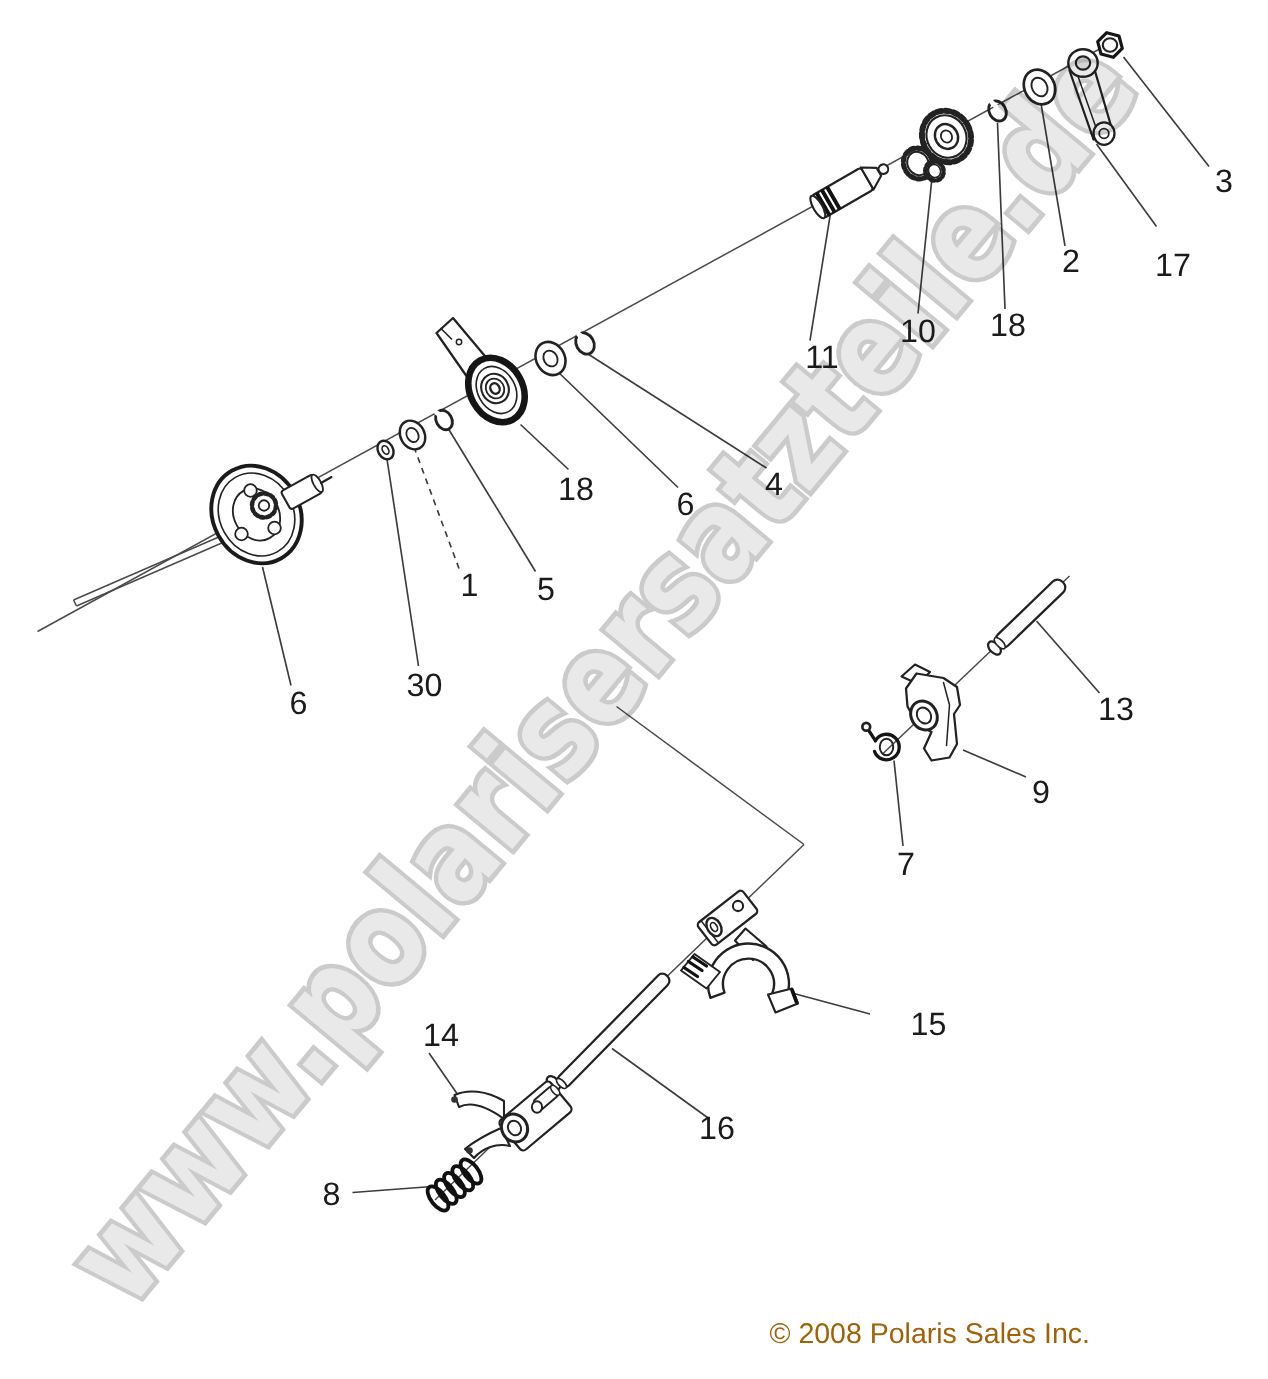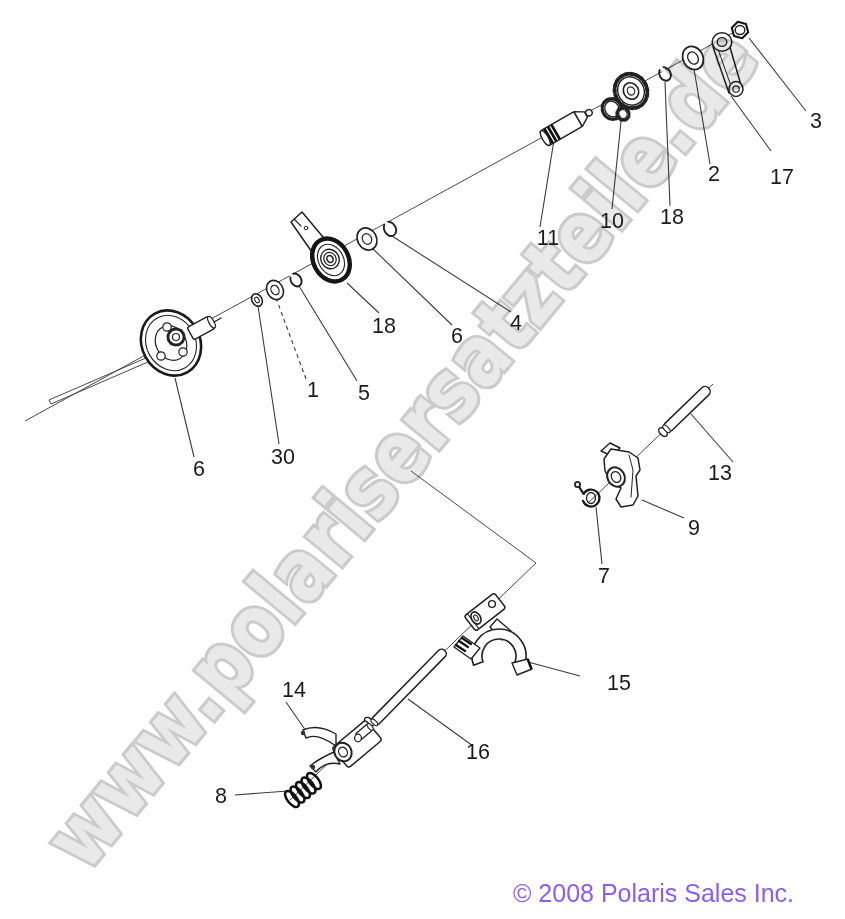--- a/index.html
+++ b/index.html
@@ -15,21 +15,21 @@
     font-family:"DejaVu Sans", sans-serif; font-weight:bold; font-size:84px;
     letter-spacing:1px; fill:#e8e8e8; stroke:#c7c7c7; stroke-width:6.5px;
     paint-order:stroke; mix-blend-mode:multiply; opacity:.92;
   }
   .callout {
     position:absolute; transform:translate(-50%,-50%);
     font-size:21.5px; color:#1b1b1b; line-height:1; white-space:nowrap;
   }
   .copyright {
     position:absolute; left:513px; top:879px;
-    font-size:25px; color:#8b5cf6; white-space:nowrap;
+    font-size:19px; color:#a16207; white-space:nowrap;
   }
 </style>
 </head>
 <body>
 
 <div class="stage">
 
   <svg width="845" height="919" viewBox="0 0 845 919">
 
     <g class="cline">
@@ -250,21 +250,21 @@
   <div class="callout" style="left:816px;top:122px">3</div>
   <div class="callout" style="left:516px;top:324px">4</div>
   <div class="callout" style="left:364px;top:394px">5</div>
   <div class="callout" style="left:457px;top:337px">6</div>
   <div class="callout" style="left:604px;top:577px">7</div>
   <div class="callout" style="left:221px;top:797px">8</div>
   <div class="callout" style="left:694px;top:529px">9</div>
   <div class="callout" style="left:612px;top:222px">10</div>
   <div class="callout" style="left:548px;top:239px">11</div>
   <div class="callout" style="left:478px;top:753px">16</div>
-  <div class="callout" style="left:720px;top:474px">13</div>
+  <div class="callout" style="left:744px;top:474px">13</div>
   <div class="callout" style="left:294px;top:691px">14</div>
   <div class="callout" style="left:619px;top:684px">15</div>
   <div class="callout" style="left:199px;top:470px">6</div>
   <div class="callout" style="left:782px;top:178px">17</div>
   <div class="callout" style="left:384px;top:327px">18</div>
   <div class="callout" style="left:672px;top:218px">18</div>
   <div class="callout" style="left:283px;top:458px">30</div>
 
   <div class="copyright">© 2008 Polaris Sales Inc.</div>
 </div>

